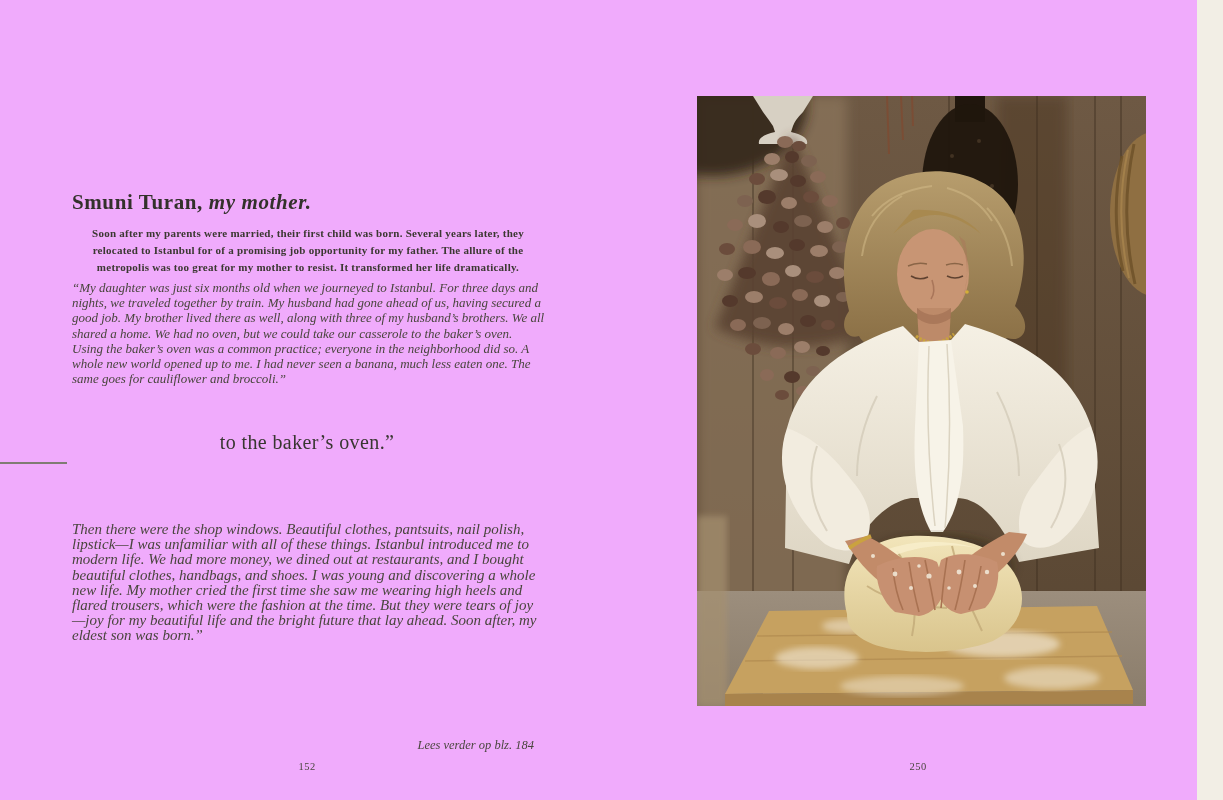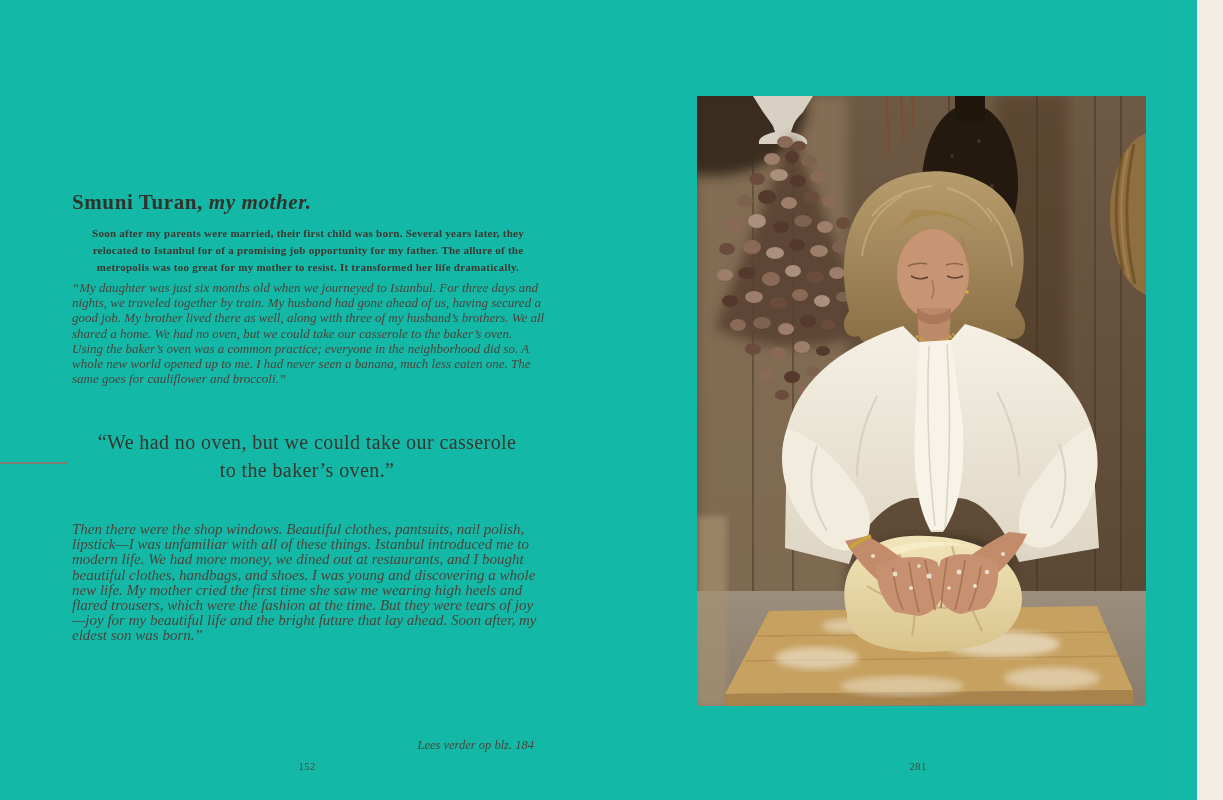--- a/index.html
+++ b/index.html
@@ -1,21 +1,21 @@
 <!DOCTYPE html>
 <html><head>
 <meta charset="utf-8">
 <style>
   html,body{margin:0;padding:0;}
   body{
     width:1223px;height:800px;overflow:hidden;
     background:#f2eee5;
     font-family:"Liberation Serif","DejaVu Serif",serif;
   }
-  .spread{position:relative;width:1197px;height:800px;background:#14b8a6;}
+  .spread{position:relative;width:1197px;height:800px;background:#f0abfc;}
 
   
   .title{
     position:absolute;left:72px;top:176px;width:480px;
     font-size:21px;color:#33312b;letter-spacing:.6px;
   }
   .title .t-italic{font-style:italic;}
   .intro{
     position:absolute;left:72px;top:214px;width:472px;
     font-size:11px;line-height:17px;font-weight:700;
@@ -70,21 +70,20 @@
 
     <p class="intro">Soon after my parents were married, their first child was born. Several years later, they relocated to Istanbul for of a promising job opportunity for my father. The allure of the metropolis was too great for my mother to resist. It transformed her life dramatically.</p>
 
     <div class="speech">
       <p>“My daughter was just six months old when we journeyed to Istanbul. For three days and nights, we traveled together by train. My husband had gone ahead of us, having secured a good job. My brother lived there as well, along with three of my husband’s brothers. We all shared a home. We had no oven, but we could take our casserole to the baker’s oven. Using the baker’s oven was a common practice; everyone in the neighborhood did so. A whole new world opened up to me. I had never seen a banana, much less eaten one. The same goes for cauliflower and broccoli.”</p>
     </div>
 
     <div class="rule"></div>
 
     <div class="pullquote">
-      <div>“We had no oven, but we could take our casserole</div>
       <div>to the baker’s oven.”</div>
     </div>
 
     <p class="closing">Then there were the shop windows. Beautiful clothes, pantsuits, nail polish, lipstick—I was unfamiliar with all of these things. Istanbul introduced me to modern life. We had more money, we dined out at restaurants, and I bought beautiful clothes, handbags, and shoes. I was young and discovering a whole new life. My mother cried the first time she saw me wearing high heels and flared trousers, which were the fashion at the time. But they were tears of joy—joy for my beautiful life and the bright future that lay ahead. Soon after, my eldest son was born.”</p>
 
     <p class="continue-note">Lees verder op blz. 184</p>
 
     <div class="folio folio-left">152</div>
   </div>
 
@@ -308,16 +307,16 @@
           <circle cx="262" cy="476" r="2.4"></circle>
             <circle cx="278" cy="490" r="2"></circle>
             <circle cx="290" cy="476" r="2.2"></circle>
             <circle cx="252" cy="492" r="1.8"></circle>
           <circle cx="176" cy="460" r="2"></circle>
             <circle cx="306" cy="458" r="2"></circle>
         </g>
       </svg>
     </figure>
 
-    <div class="folio folio-right">281</div>
+    <div class="folio folio-right">250</div>
   </div>
 
 </div>
 
 </body></html>

